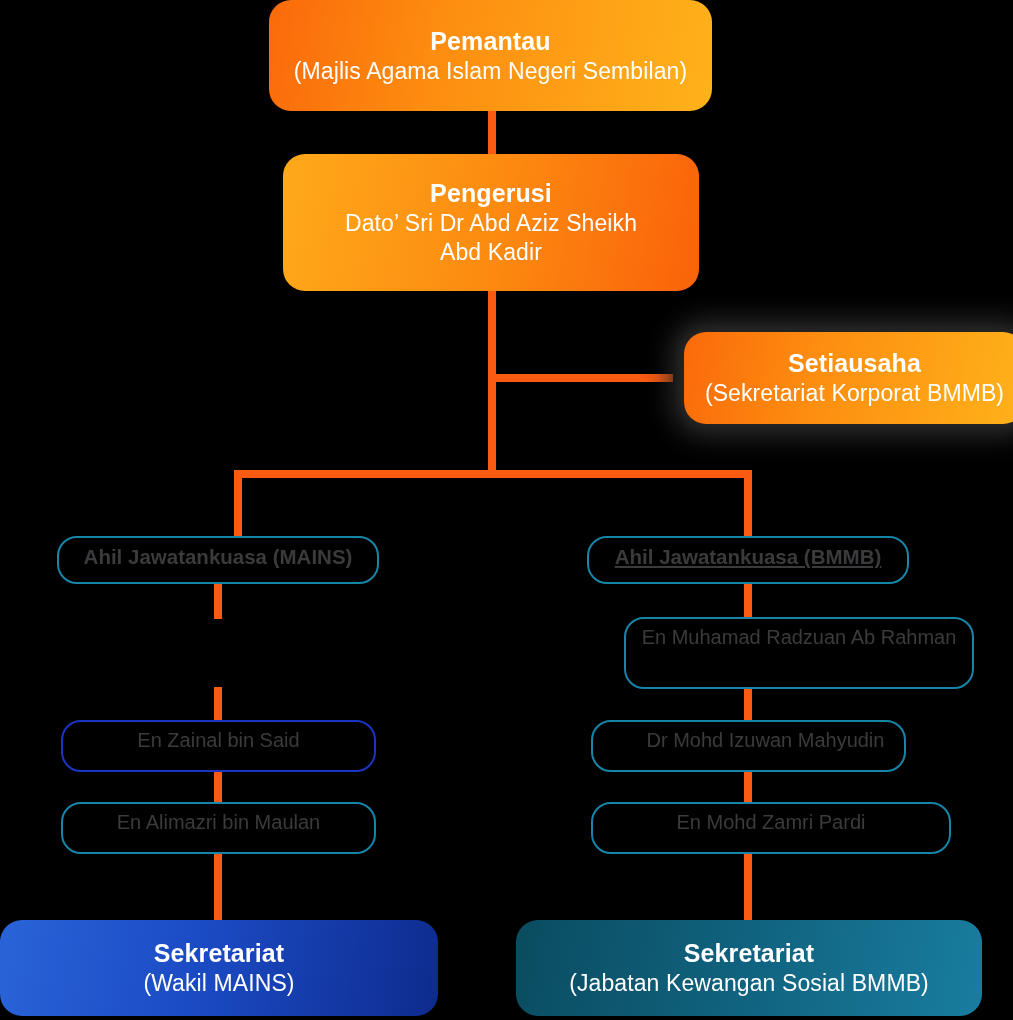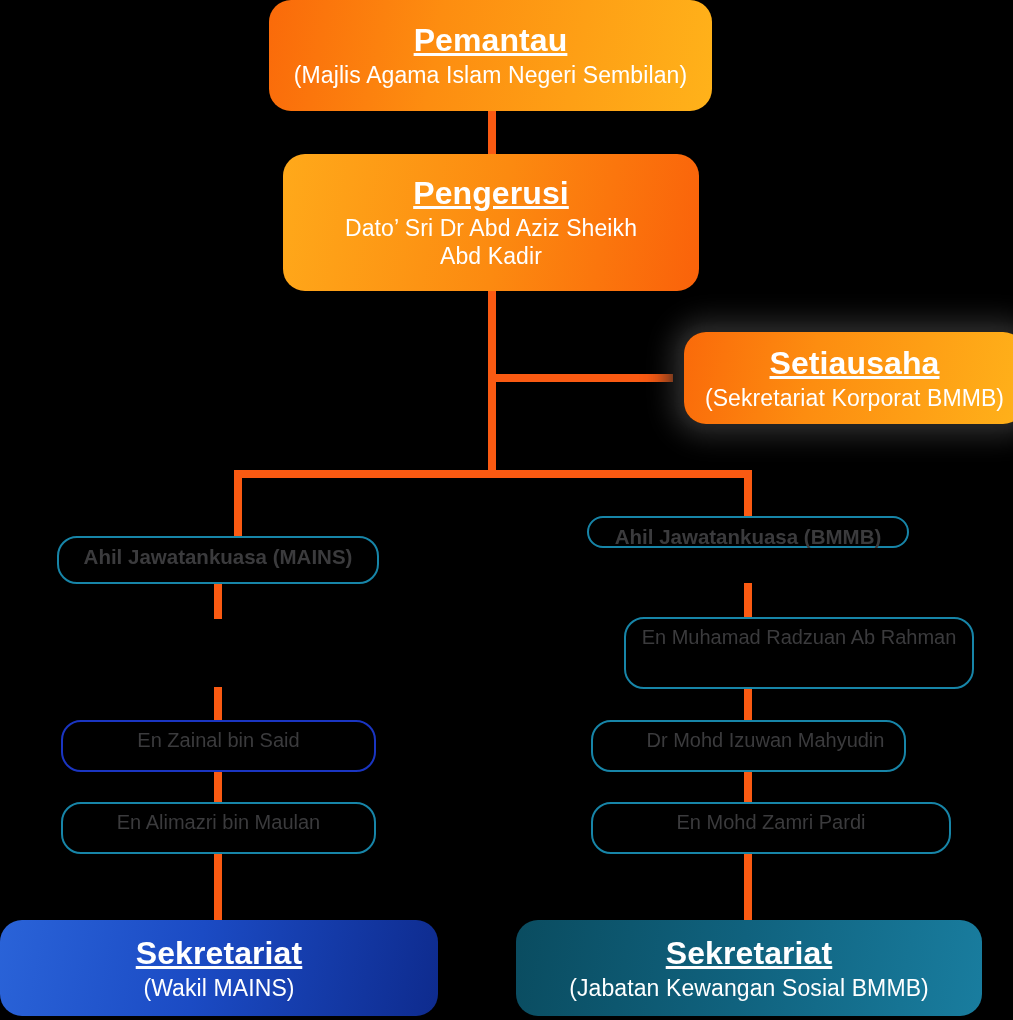--- a/index.html
+++ b/index.html
@@ -35,23 +35,22 @@
     align-items: center;
     justify-content: center;
     text-align: center;
     color: #ffffff;
     border-radius: 22px;
     padding: 10px 18px;
     line-height: 1.24;
   }
   .node .t1 {
     font-weight: bold;
-    font-size: 32px;
+    font-size: 25px;
     letter-spacing: .1px;
-    text-decoration: underline;
   }
   .node .t2 {
     font-weight: normal;
     font-size: 23px;
     letter-spacing: .1px;
   }
 
   .grad-orange-lr {
     background: linear-gradient(100deg, #FA6A0A 0%, #FD8D10 38%, #FFB21A 100%);
   }
@@ -145,21 +144,21 @@
 
   <div class="onode b-teal" style="left:61px; top:802px; width:315px; height:52px;">
     <span>En Alimazri bin Maulan</span>
   </div>
 
   <div class="node grad-blue" style="left:0px; top:920px; width:438px; height:96px;">
     <div class="t1">Sekretariat</div>
     <div class="t2">(Wakil MAINS)</div>
   </div>
 
-  <div class="onode head b-teal" style="left:587px; top:516px; width:322px; height:32px;">
+  <div class="onode head b-teal" style="left:587px; top:536px; width:322px; height:48px;text-decoration:underline;">
     <span>Ahil Jawatankuasa (BMMB)</span>
   </div>
 
   <div class="onode b-teal" style="left:624px; top:617px; width:350px; height:72px;">
     <span>En Muhamad Radzuan Ab Rahman</span>
   </div>
 
   <div class="onode b-teal" style="left:591px; top:720px; width:315px; height:52px;padding-left:48px;">
     <span>Dr Mohd Izuwan Mahyudin</span>
   </div>

